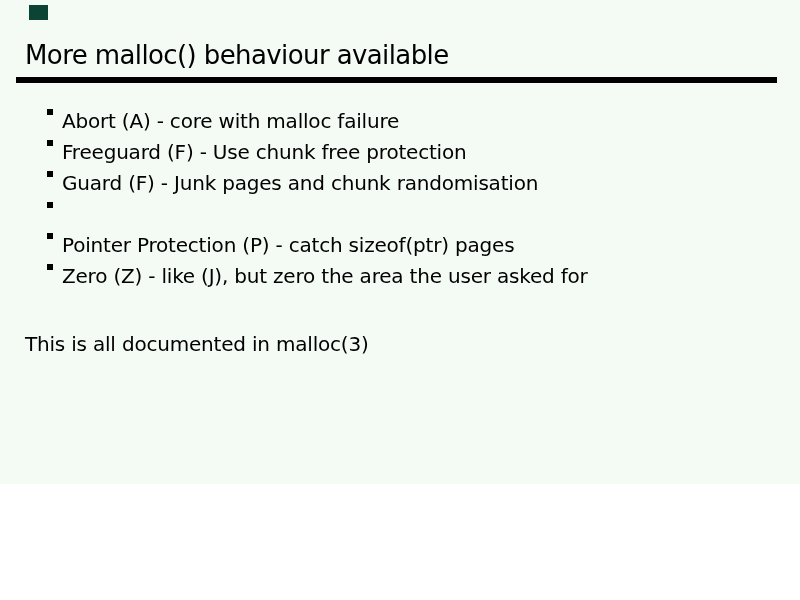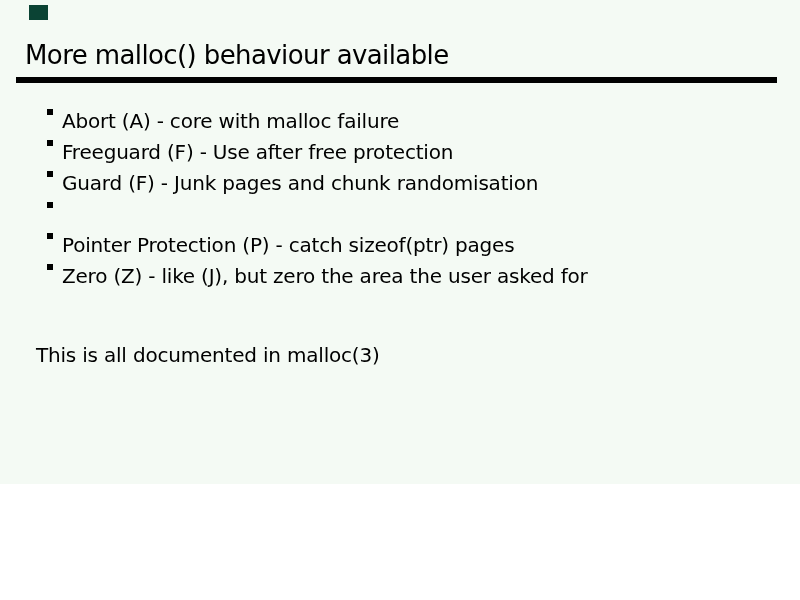--- a/index.html
+++ b/index.html
@@ -63,21 +63,21 @@
     flex: none;
     width: 6px;
     height: 6px;
     margin-right: 9px;
     background: var(--fg, #000000);
   }
   .footer-note {
     position: absolute;
     left: 25px;
     top: 332px;
-    margin: 11px;
+    margin: 0;
     font-size: 20px;
     letter-spacing: -0.2px;
     line-height: 24px;
     white-space: nowrap;
   }
 </style>
 </head>
 <body>
 
 <div class="slide">
@@ -88,21 +88,21 @@
 
   <div class="title-rule"></div>
 
   <ul class="bullet-list">
     <li>
       <span class="bullet-square"></span>
       <span>Abort (A) - core with malloc failure</span>
     </li>
     <li>
       <span class="bullet-square"></span>
-      <span>Freeguard (F) - Use after free protection</span>
+      <span>Freeguard (F) - Use chunk free protection</span>
     </li>
     <li>
       <span class="bullet-square"></span>
       <span>Guard (F) - Junk pages and chunk randomisation</span>
     </li>
     <li>
       <span class="bullet-square"></span>
     </li>
     <li>
       <span class="bullet-square"></span>

